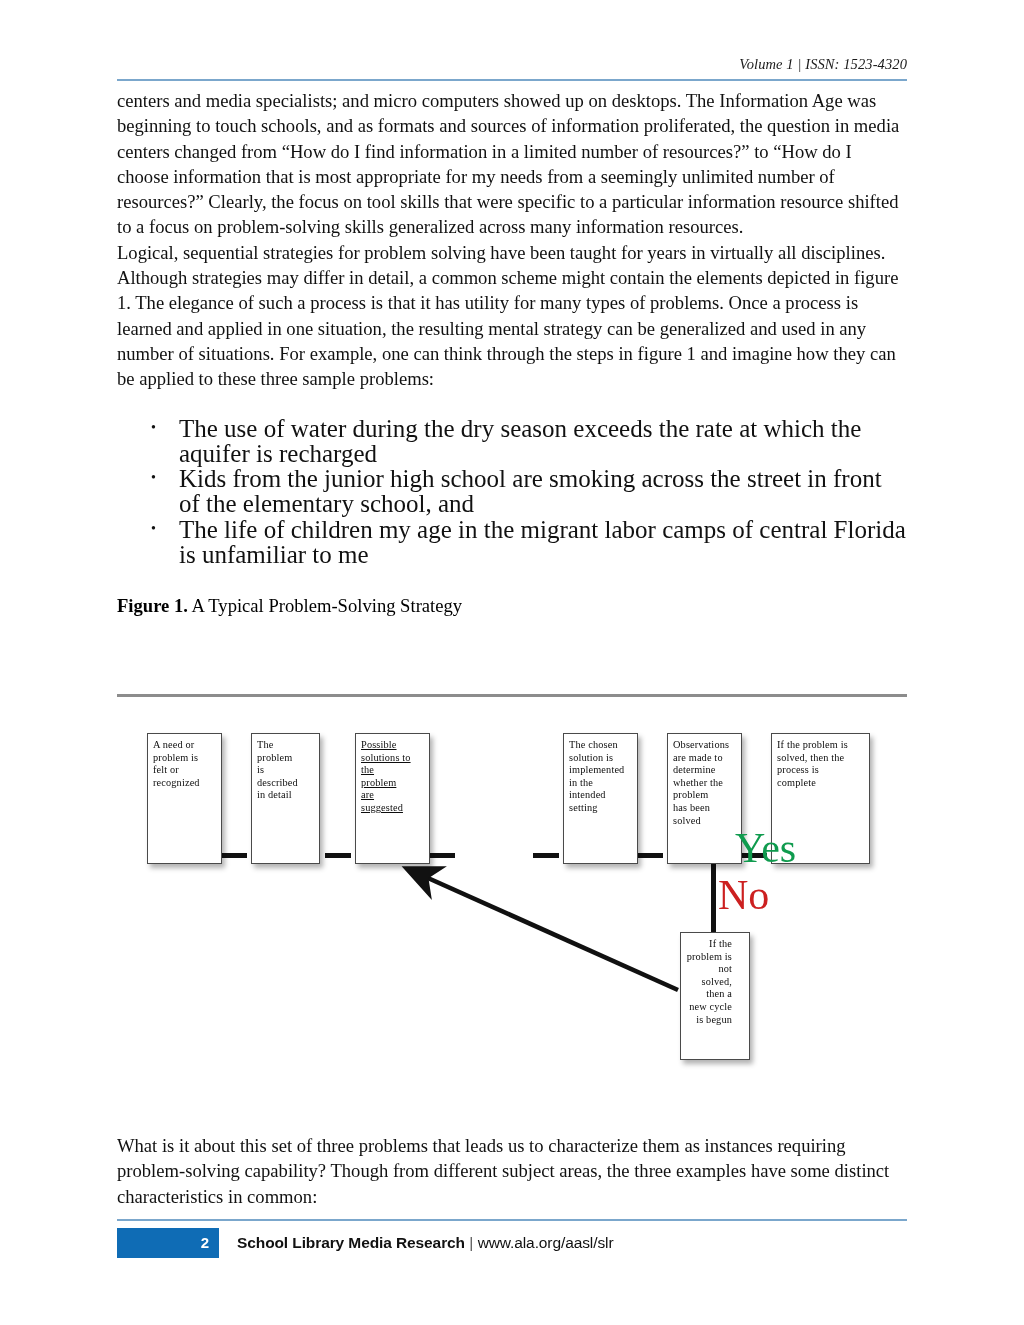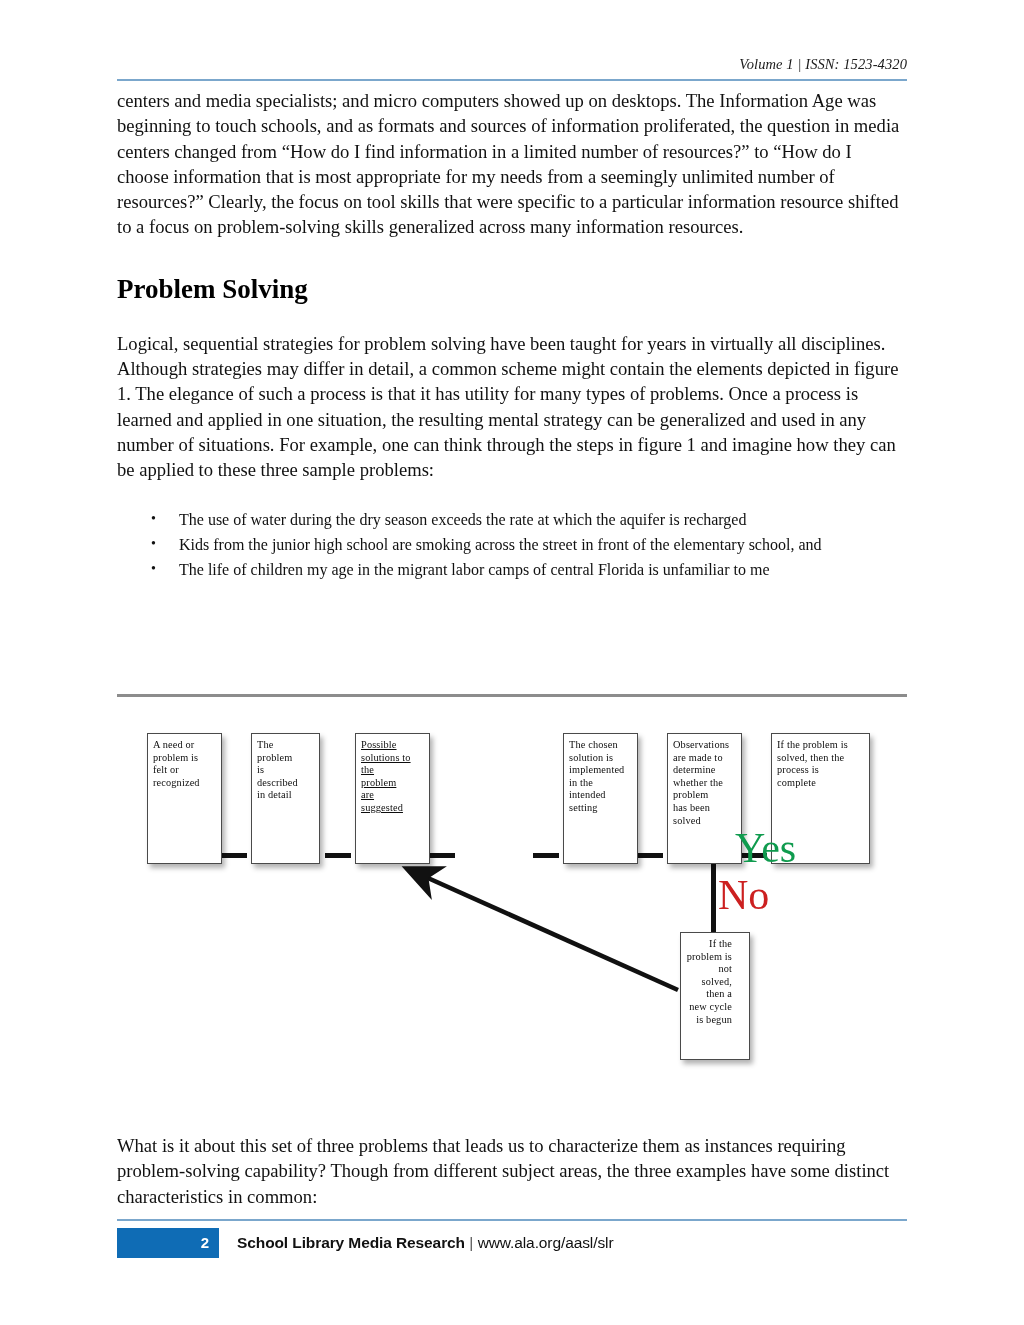--- a/index.html
+++ b/index.html
@@ -63,21 +63,21 @@
   p.para-2 {
     margin-top: 0;
   }
   ul.sample-problems {
     margin: 24px 0 0 0;
     padding: 0 0 0 62px;
     list-style: none;
   }
   ul.sample-problems li {
     position: relative;
-    font-size: 16px;
+    font-size: 25px;
     line-height: 25.3px;
     margin: 0 0 0 0;
     padding-left: 0;
     color: #111111;
   }
   ul.sample-problems li::before {
     content: "\2022";
     position: absolute;
     left: -28px;
     top: -1px;
@@ -220,30 +220,32 @@
 
 <div class="page-header">
   <span class="hdr-text">Volume 1 | ISSN: 1523-4320</span>
 </div>
 <div class="header-rule"></div>
 
 <div class="content">
 
   <p class="body-text">centers and media specialists; and micro computers showed up on desktops. The Information Age was beginning to touch schools, and as formats and sources of information proliferated, the question in media centers changed from “How do I find information in a limited number of resources?” to “How do I choose information that is most appropriate for my needs from a seemingly unlimited number of resources?” Clearly, the focus on tool skills that were specific to a particular information resource shifted to a focus on problem-solving skills generalized across many information resources.</p>
 
-  <h2 class="section-heading">Problem Solving</h2>
 
   <p class="body-text para-2">Logical, sequential strategies for problem solving have been taught for years in virtually all disciplines. Although strategies may differ in detail, a common scheme might contain the elements depicted in figure 1. The elegance of such a process is that it has utility for many types of problems. Once a process is learned and applied in one situation, the resulting mental strategy can be generalized and used in any number of situations. For example, one can think through the steps in figure 1 and imagine how they can be applied to these three sample problems:</p>
 
   <ul class="sample-problems">
     <li>The use of water during the dry season exceeds the rate at which the aquifer is recharged</li>
     <li>Kids from the junior high school are smoking across the street in front of the elementary school, and</li>
     <li>The life of children my age in the migrant labor camps of central Florida is unfamiliar to me</li>
   </ul>
 
+  <p class="figure-caption">
+    <span class="cap-label">Figure 1.</span><span> A Typical Problem-Solving Strategy</span>
+  </p>
 </div>
 
 <div class="figure-rule"></div>
 
 <div class="figure-area">
 
   <div class="connector-h" style="left:104px; top:143px; width:26px;"></div>
   <div class="connector-h" style="left:208px; top:143px; width:26px;"></div>
   <div class="connector-h" style="left:312px; top:143px; width:26px;"></div>
   <div class="connector-h" style="left:416px; top:143px; width:26px;"></div>

